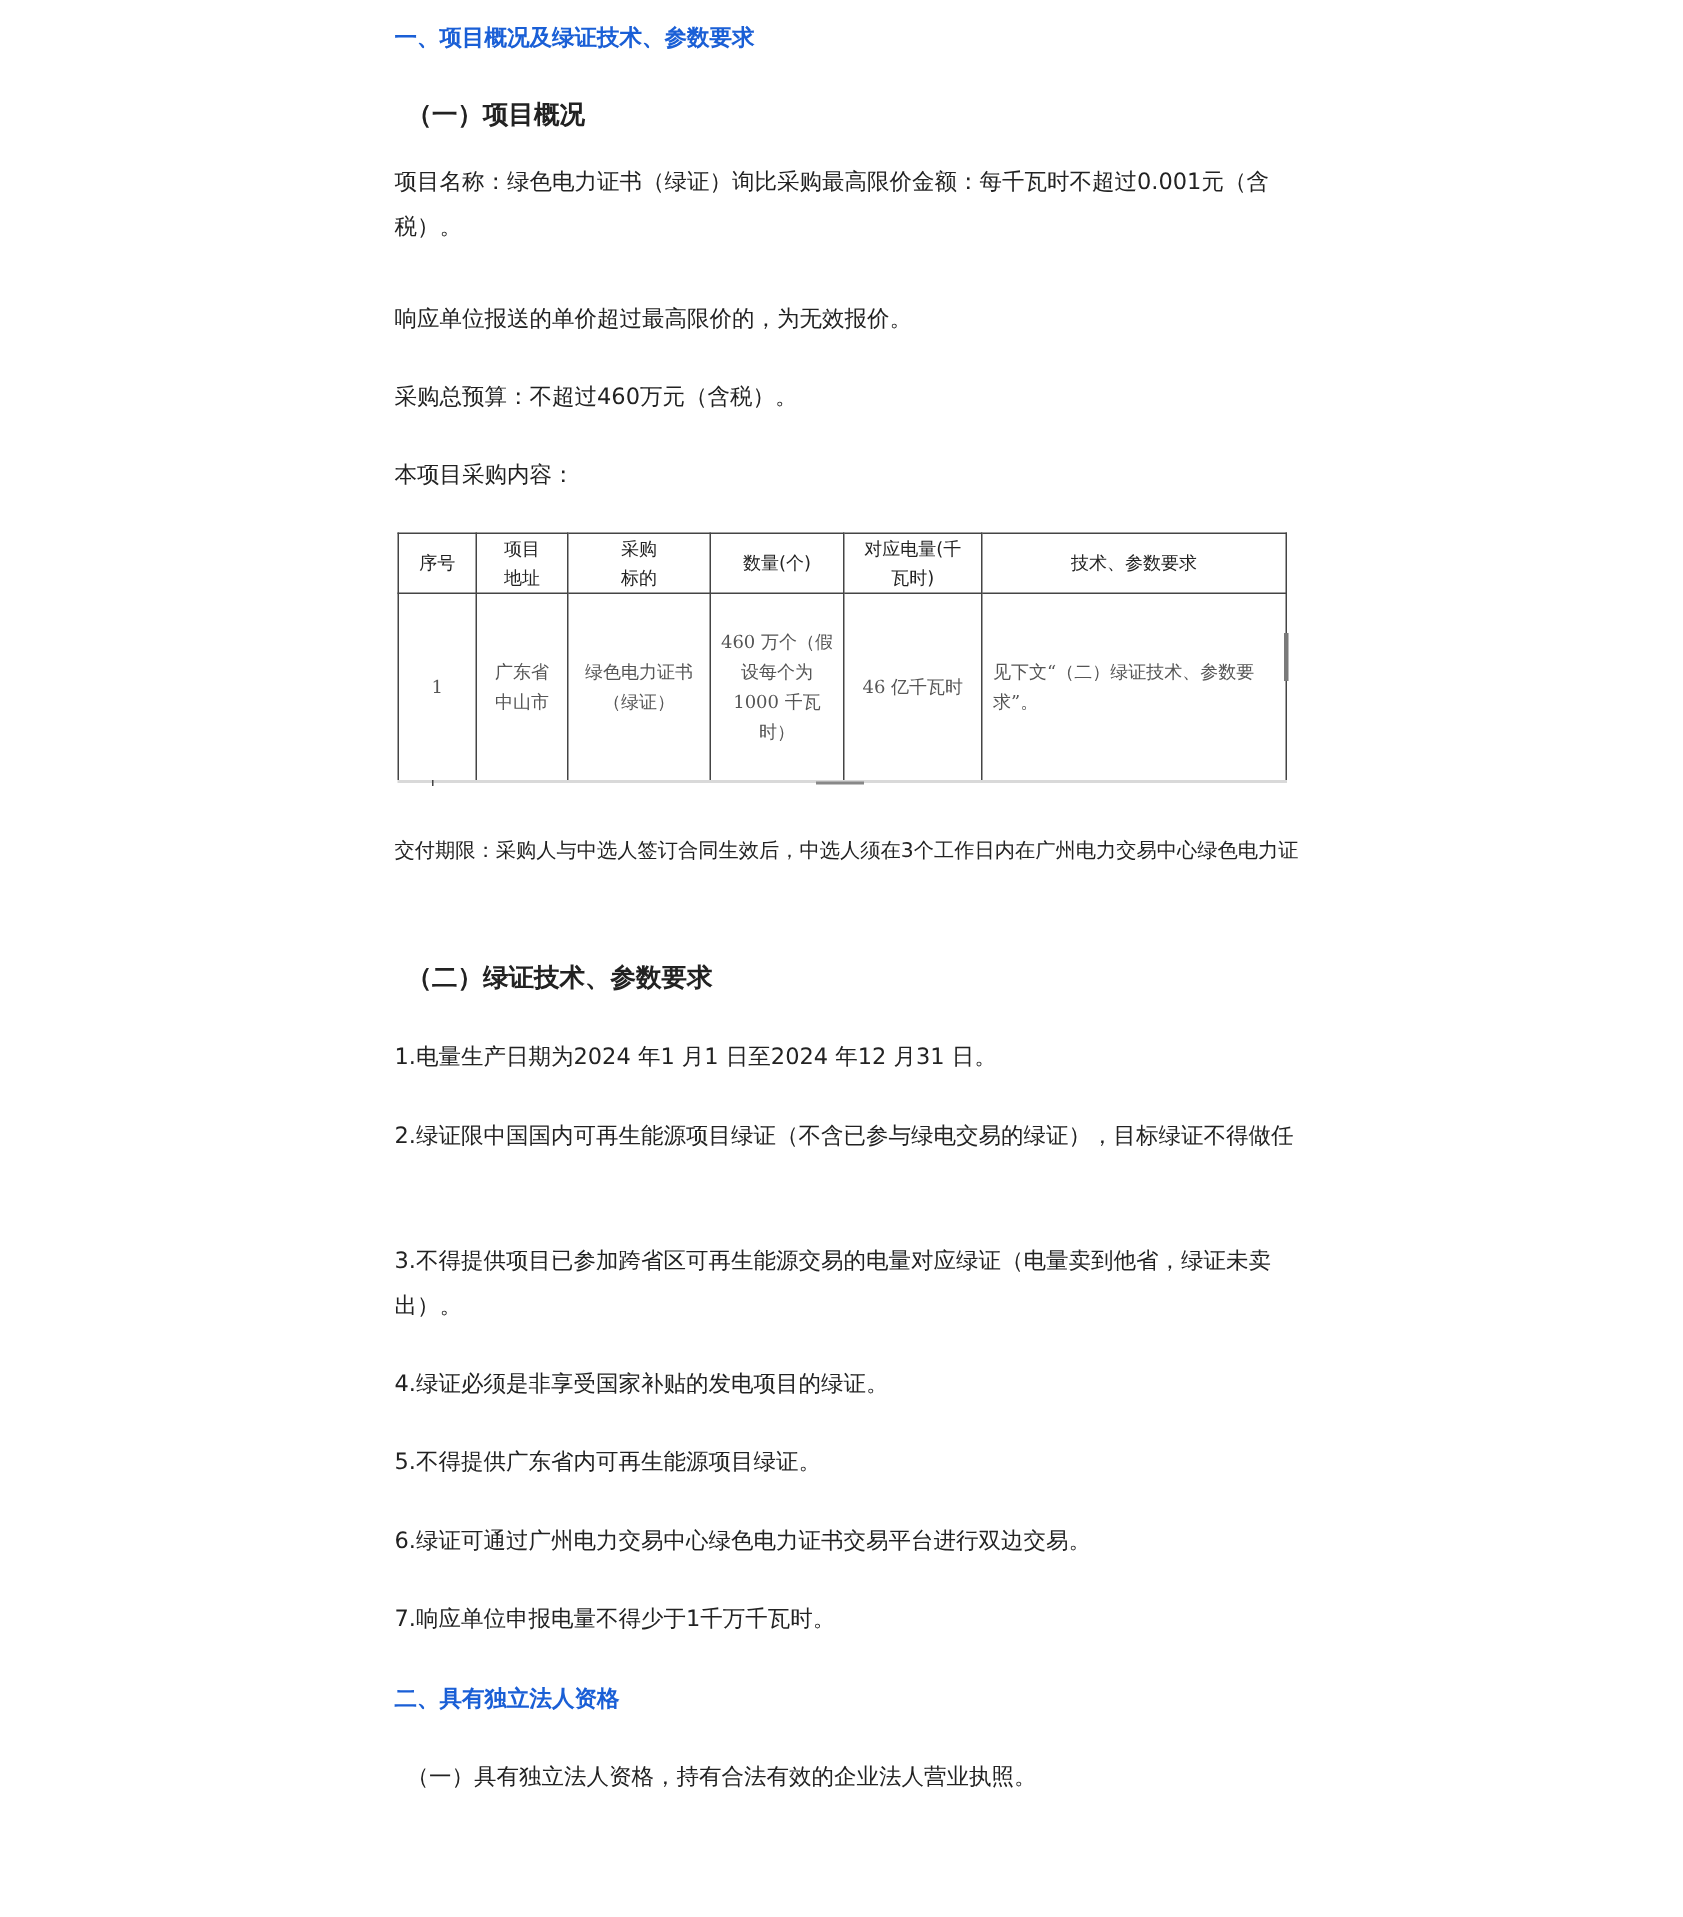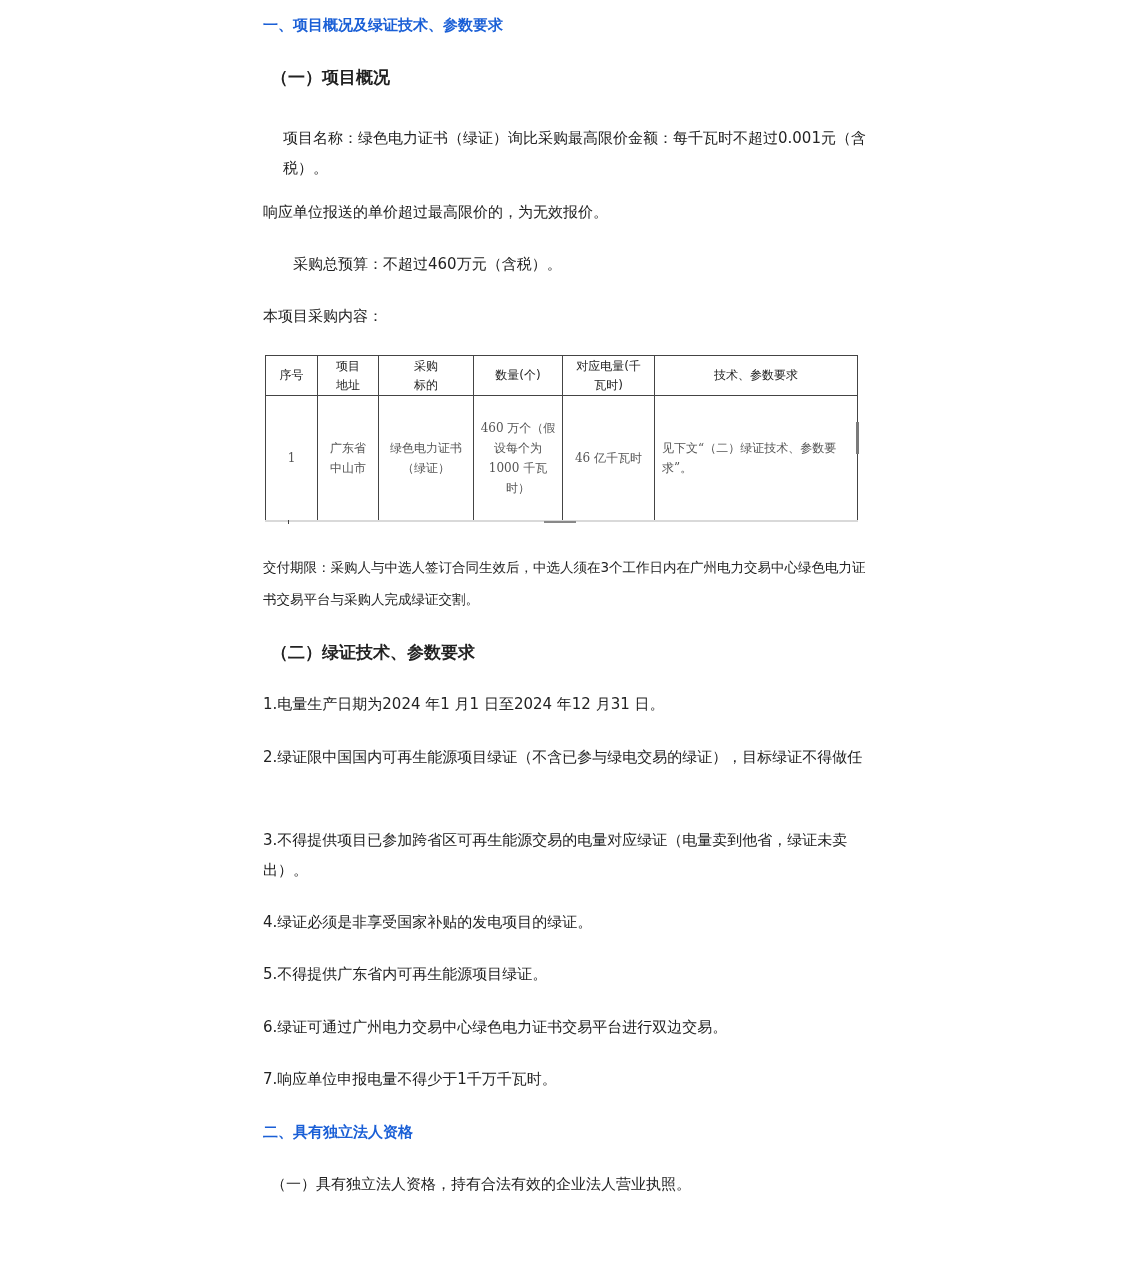--- a/index.html
+++ b/index.html
@@ -133,34 +133,33 @@
   </style>
 </head>
 <body>
 
 <div class="article">
 
   <div class="h1" style="top:15px;">一、项目概况及绿证技术、参数要求</div>
 
   <div class="h2" style="top:67px;">（一）项目概况</div>
 
-  <div class="p" style="top:123px;margin-left:20px;">
+  <div class="p" style="top:106px;">
     <div style="white-space:nowrap;">项目名称：绿色电力证书（绿证）询比采购最高限价金额：每千瓦时不超过0.001元（含</div>
     <div>税）。</div>
   </div>
 
   <div class="p" style="top:197px;">响应单位报送的单价超过最高限价的，为无效报价。</div>
 
-  <div class="p" style="top:249px;margin-left:30px;">采购总预算：不超过460万元（含税）。</div>
+  <div class="p" style="top:249px;">采购总预算：不超过460万元（含税）。</div>
 
   <div class="p" style="top:301px;">本项目采购内容：</div>
 
   <div class="p small" style="top:551px;">
     <div style="white-space:nowrap;">交付期限：采购人与中选人签订合同生效后，中选人须在3个工作日内在广州电力交易中心绿色电力证</div>
-    <div>书交易平台与采购人完成绿证交割。</div>
   </div>
 
   <div class="h2" style="top:642px;">（二）绿证技术、参数要求</div>
 
   <div class="p" style="top:689px;">1.电量生产日期为2024 年1 月1 日至2024 年12 月31 日。</div>
 
   <div class="p" style="top:742px;">
     <div style="white-space:nowrap;">2.绿证限中国国内可再生能源项目绿证（不含已参与绿电交易的绿证），目标绿证不得做任</div>
   </div>
 

